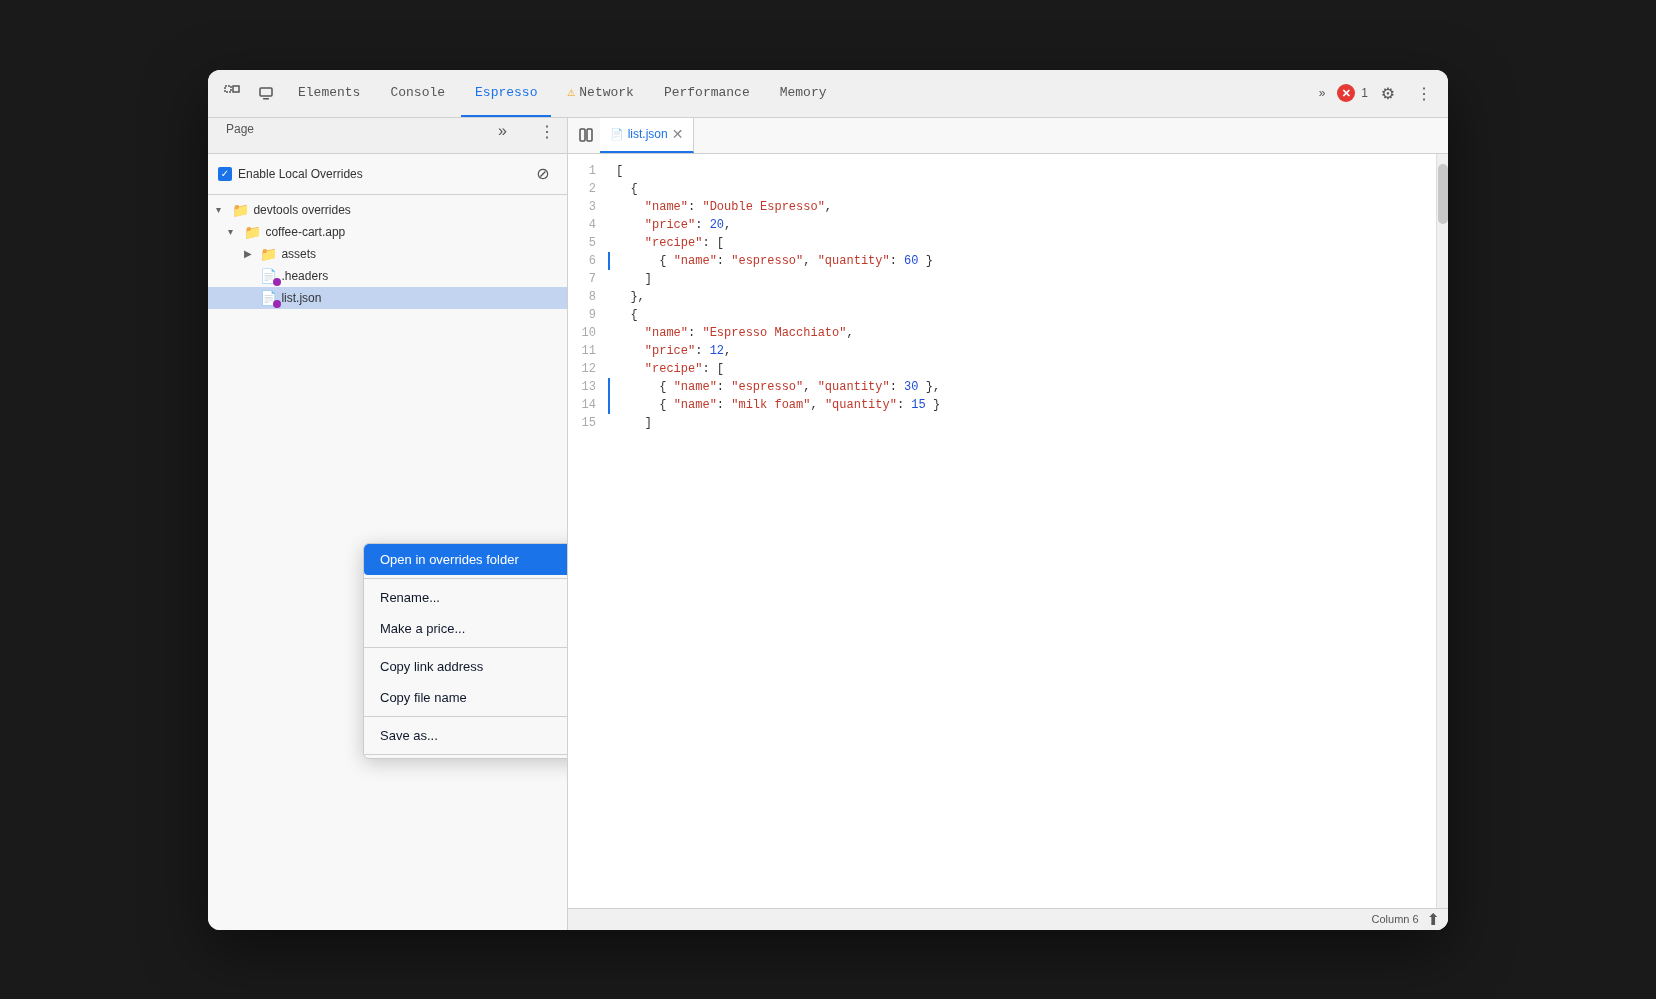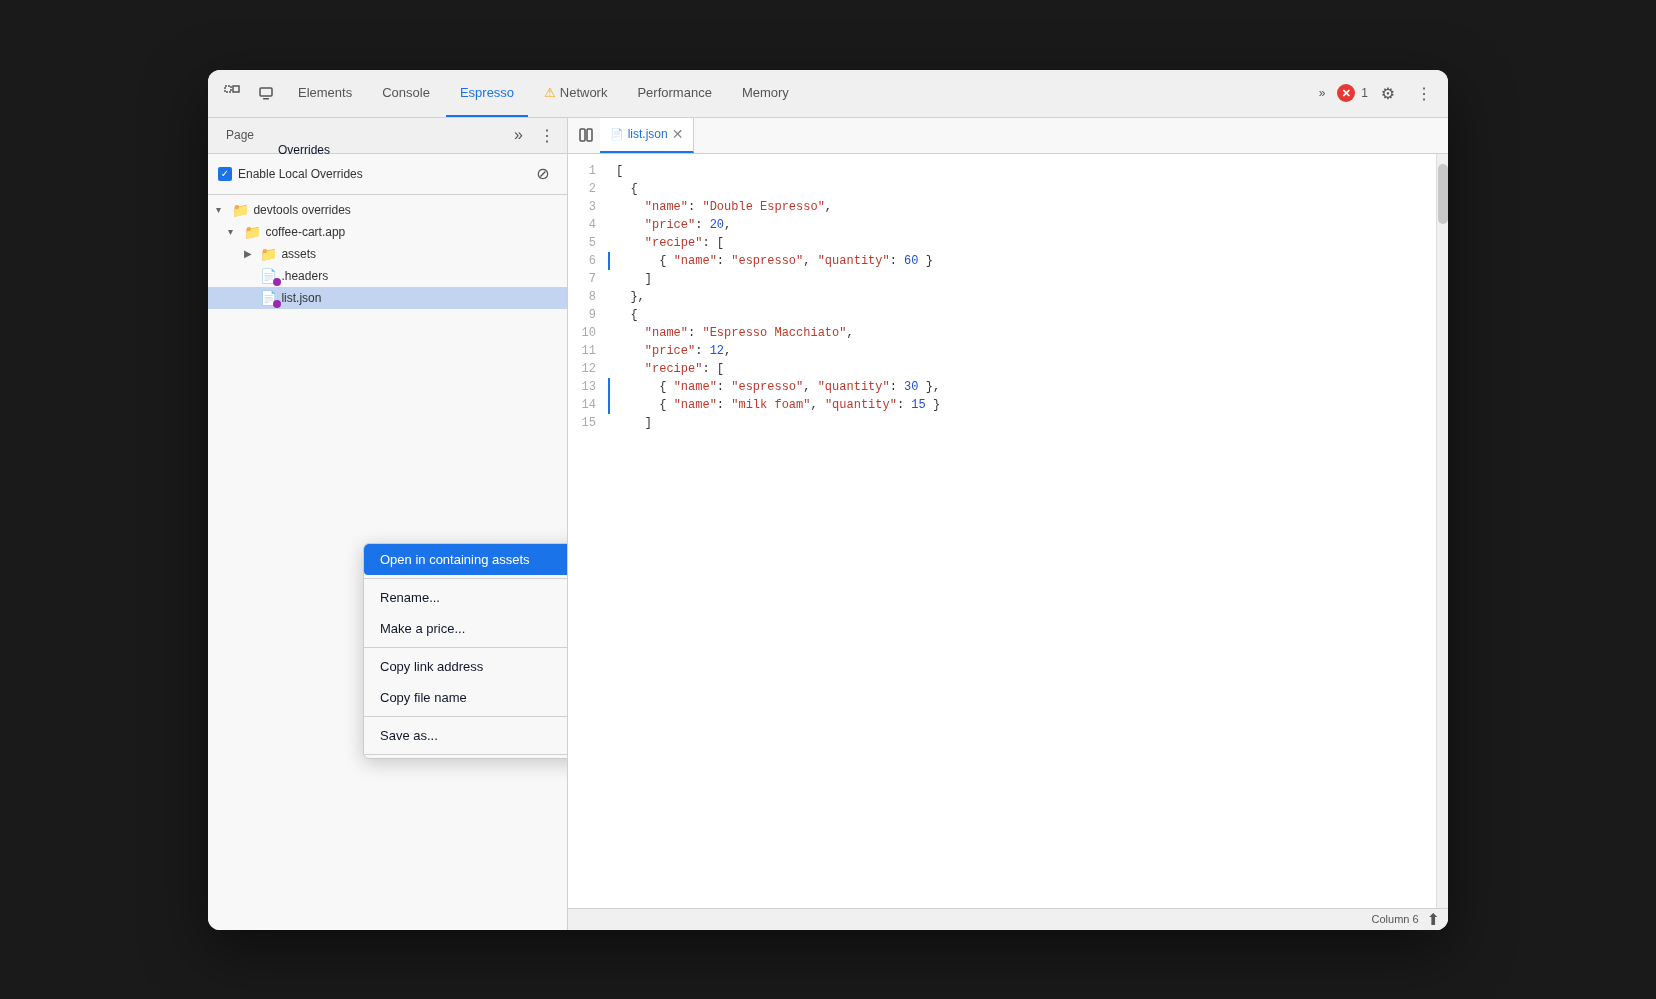--- a/index.html
+++ b/index.html
@@ -82,20 +82,21 @@
     .tab-item {
       padding: 0 14px;
       height: 48px;
       display: flex;
       align-items: center;
       font-size: 13px;
       color: #555;
       cursor: pointer;
       border-bottom: 2px solid transparent;
       white-space: nowrap;
+      font-family: Liberation Mono, monospace;
     }
     .tab-item.active {
       color: #1a73e8;
       border-bottom: 2px solid #1a73e8;
     }
     .tab-item.warning {
       display: flex;
       align-items: center;
       gap: 4px;
     }
@@ -143,26 +144,25 @@
     .sidebar {
       width: 360px;
       background: #f8f8f8;
       border-right: 1px solid #d0d0d0;
       display: flex;
       flex-direction: column;
       overflow: hidden;
     }
     .sidebar-tabs {
       display: flex;
-      align-items: center;
       padding: 0 8px;
       height: 36px;
       background: #f0f0f0;
       border-bottom: 1px solid #d0d0d0;
-      gap: 4px;
+      gap: 20px;
     }
     .sidebar-tab {
       padding: 4px 10px;
       font-size: 12px;
       color: #555;
       cursor: pointer;
       border-radius: 3px;
     }
     .sidebar-tab.active {
       color: #0f172a;
@@ -450,21 +450,21 @@
 
         <div class="tree-item tree-item-indent-2 selected">
           <span class="tree-arrow" style="visibility:hidden;">▶</span>
           <span style="font-size:14px; position:relative;">
             📄<span style="position:absolute; bottom:-2px; right:-4px; background:#9c27b0; border-radius:50%; width:8px; height:8px; display:inline-block; font-size:0;"></span>
           </span>
           <span class="tree-label">list.json</span>
         </div>
 
         <div class="context-menu">
-          <div class="context-menu-item active-item">Open in containing assets</div>
+          <div class="context-menu-item active-item">Open in overrides folder</div>
           <div class="context-menu-separator"></div>
           <div class="context-menu-item">Rename...</div>
           <div class="context-menu-item">Make a price...</div>
           <div class="context-menu-separator"></div>
           <div class="context-menu-item">Copy link address</div>
           <div class="context-menu-item">Copy file name</div>
           <div class="context-menu-separator"></div>
           <div class="context-menu-item">Save as...</div>
           <div class="context-menu-separator"></div>
         </div>

